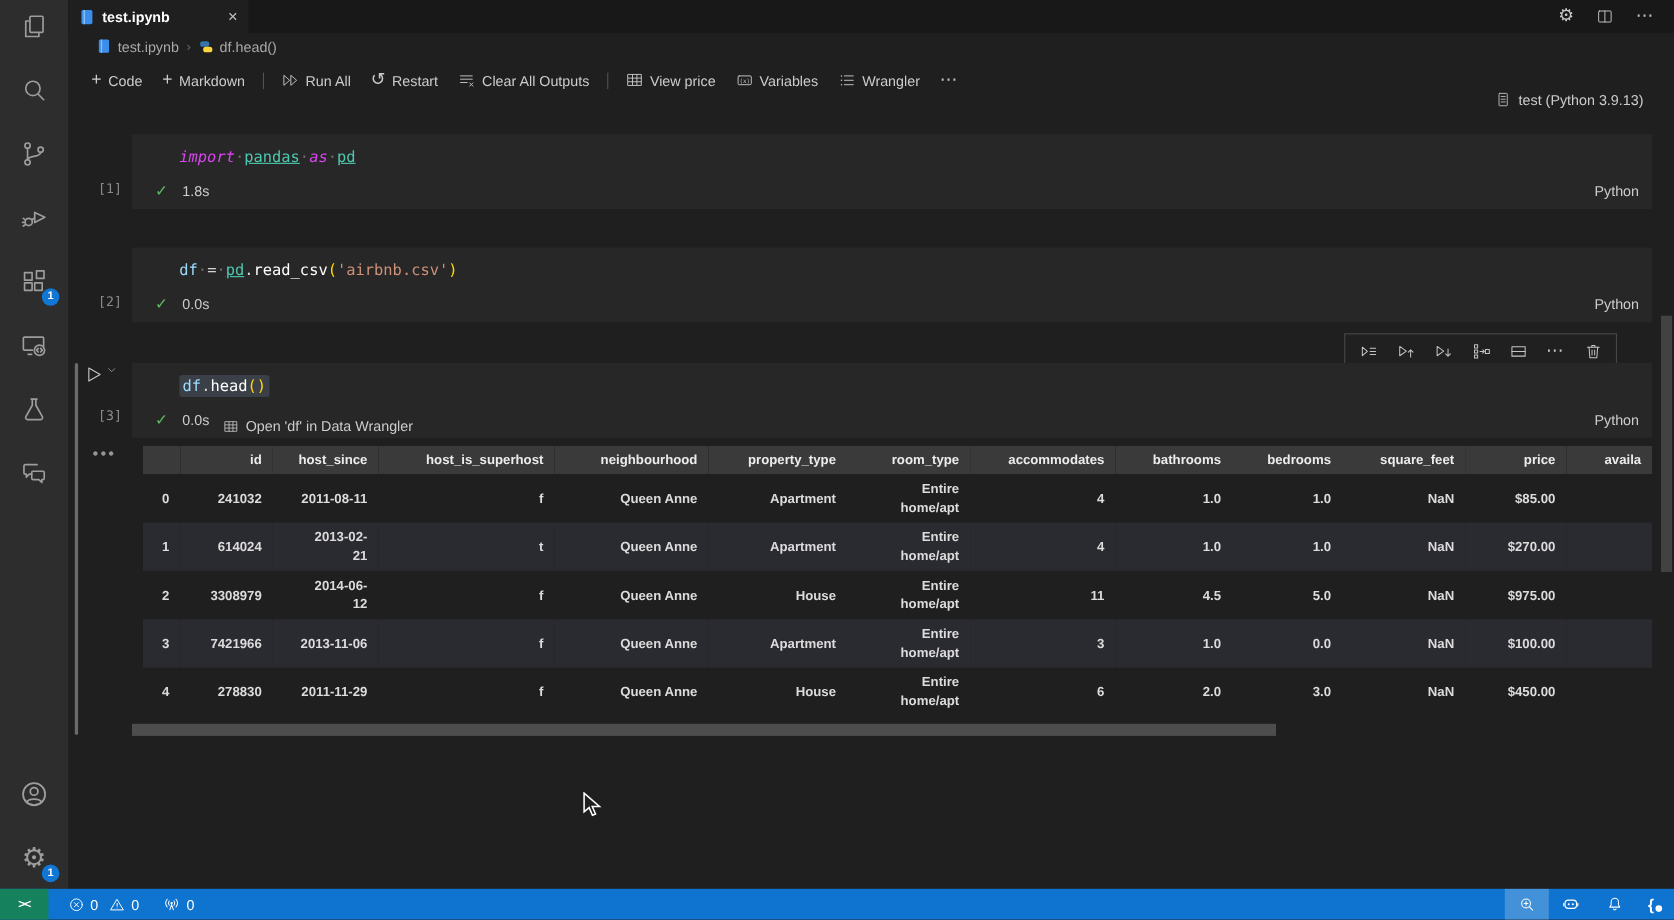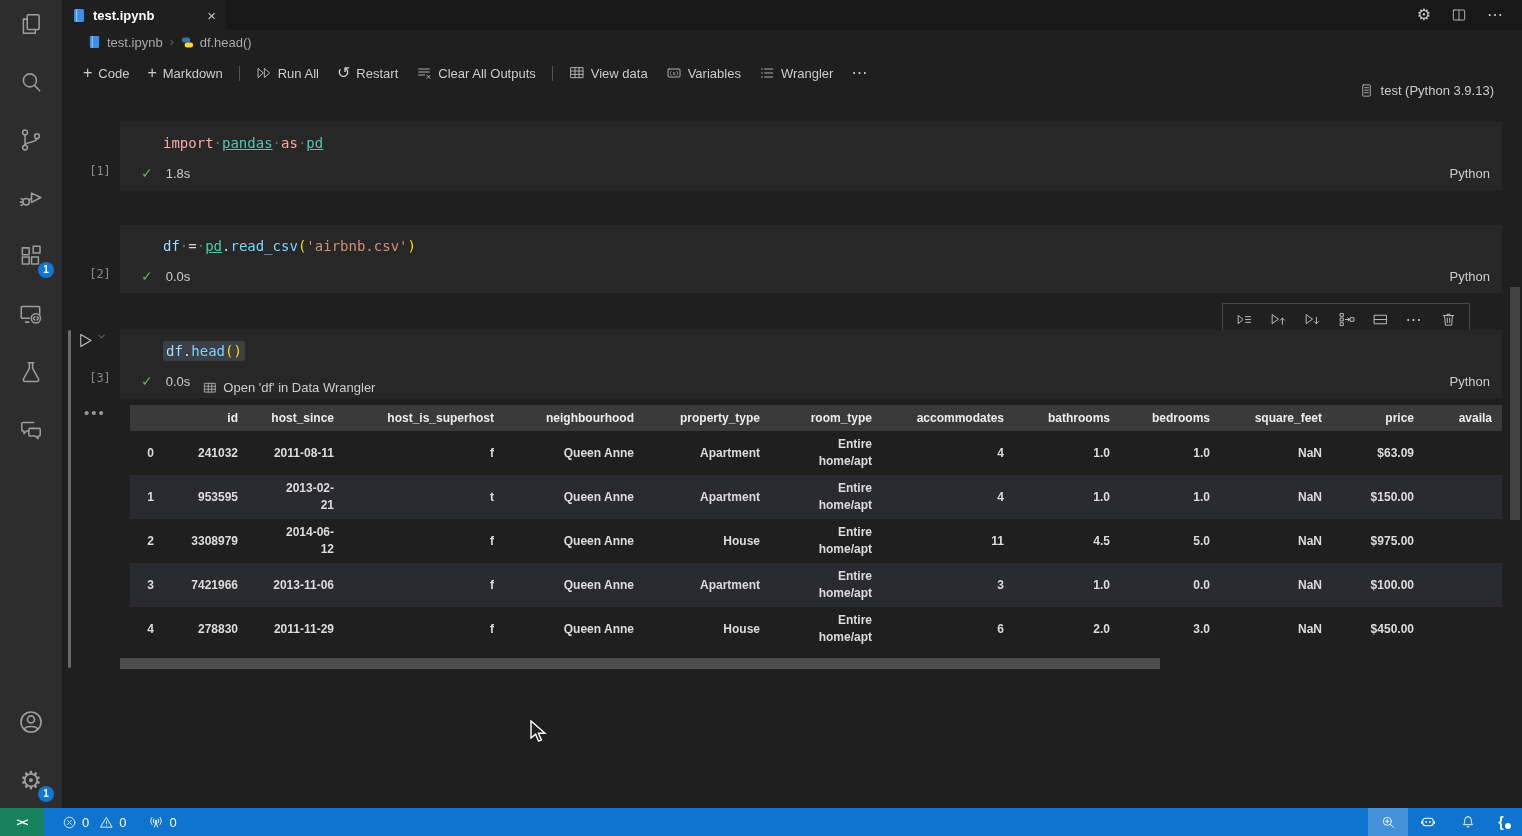--- a/index.html
+++ b/index.html
@@ -41,22 +41,22 @@
   .tb-item { display:flex; align-items:center; gap:6px; padding:4px 9px; border-radius:4px; cursor:pointer; white-space:nowrap; }
   .tb-plus { font-size:16px; color:#ccc; line-height:1; }
   .tb-sep { width:1px; height:15px; background:#525252; margin:0 7px; }
   .kernel { margin-left:auto; display:flex; align-items:center; gap:7px; padding-right:28px; cursor:pointer;margin-top:35px; }
 
   
   .nb-area { position:absolute; left:62px; top:92px; width:1460px; height:716px; overflow:hidden; }
   .cell { position:absolute; left:58px; width:1382px; height:68px; background:#272727; }
   .cell-1 { top:30px; } .cell-2 { top:133px; } .cell-3 { top:238px; }
   .code-line { padding:12px 0 0 43px; font-family:"DejaVu Sans Mono", monospace; font-size:14px; line-height:19px; cursor:text; }
-  .tok-kw { color:#fca5a5; } .tok-mod { color:#4ec9b0;text-decoration:underline; } .tok-var { color:#9cdcfe;margin-top:24px; }
-  .tok-fn { color:#7dd3fc; } .tok-p { color:#d4d4d4; } .tok-b { color:#ffd700; }
+  .tok-kw { color:#d946ef;font-style:italic; } .tok-mod { color:#4ec9b0;text-decoration:underline; } .tok-var { color:#9cdcfe;margin-top:24px; }
+  .tok-fn { color:#ffffff; } .tok-p { color:#d4d4d4; } .tok-b { color:#ffd700; }
   .tok-s { color:#ce9178; } .tok-ws { color:#6d6d6d; }
   .sel-hl { background:#3b4048; border-radius:3px; padding:2px 3px; }
   .cell-status { position:absolute; left:0; right:0; bottom:4px; height:26px; display:flex; align-items:center; gap:13px; font-size:13px; color:#ccc; padding:0 12px 0 21px; }
   .check { color:#5cb85c; font-size:14px; }
   .lang { margin-left:auto; cursor:pointer; }
   .exec-count { position:absolute; left:20px; width:36px; text-align:center; font-family:"DejaVu Sans Mono", monospace; font-size:12px; color:#8a8a8a; }
   .ec-1 { top:72px; } .ec-2 { top:175px; } .ec-3 { top:279px; }
   .run-btn { position:absolute; left:14px; top:239px; display:flex; align-items:flex-start; gap:1px; cursor:pointer; }
   .sel-bar { position:absolute; left:6px; top:238px; width:3px; height:338px; background:#6b6b6b; border-radius:2px; }
   .wrangler-link { display:flex; align-items:center; gap:6px; cursor:pointer;margin-top:13px; }
@@ -223,21 +223,21 @@
         <path d="M16.5 15.5 l4.5 4.5 M21 15.5 l-4.5 4.5"></path>
       </svg>
     <span>Clear All Outputs</span>
   </div>
   <div class="tb-sep"></div>
   <div class="tb-item">
     <svg width="16" height="16" viewBox="0 0 24 24" class="icn-lt">
         <rect x="3" y="4" width="18" height="15"></rect>
         <path d="M3 9 h18 M3 14 h18 M9 4 v15 M15 4 v15"></path>
       </svg>
-    <span>View data</span>
+    <span>View price</span>
   </div>
   <div class="tb-item">
     <svg width="16" height="16" viewBox="0 0 24 24" class="icn-lt">
         <rect x="3" y="6" width="18" height="12" rx="1.5"></rect>
         <text x="12" y="15" font-size="8" fill="#c5c5c5" stroke="none" text-anchor="middle" font-family="DejaVu Sans Mono, monospace">(x)</text>
       </svg>
     <span>Variables</span>
   </div>
   <div class="tb-item">
     <svg width="16" height="16" viewBox="0 0 24 24" class="icn-lt">
@@ -395,38 +395,38 @@
             <td>2011-08-11</td>
             <td>f</td>
             <td>Queen Anne</td>
             <td>Apartment</td>
             <td>Entire
 home/apt</td>
             <td>4</td>
             <td>1.0</td>
             <td>1.0</td>
             <td>NaN</td>
-            <td>$63.09</td>
+            <td>$85.00</td>
             <td></td>
           </tr>
           <tr>
             <td>1</td>
-            <td>953595</td>
+            <td>614024</td>
             <td>2013-02-
 21</td>
             <td>t</td>
             <td>Queen Anne</td>
             <td>Apartment</td>
             <td>Entire
 home/apt</td>
             <td>4</td>
             <td>1.0</td>
             <td>1.0</td>
             <td>NaN</td>
-            <td>$150.00</td>
+            <td>$270.00</td>
             <td></td>
           </tr>
           <tr>
             <td>2</td>
             <td>3308979</td>
             <td>2014-06-
 12</td>
             <td>f</td>
             <td>Queen Anne</td>
             <td>House</td>

